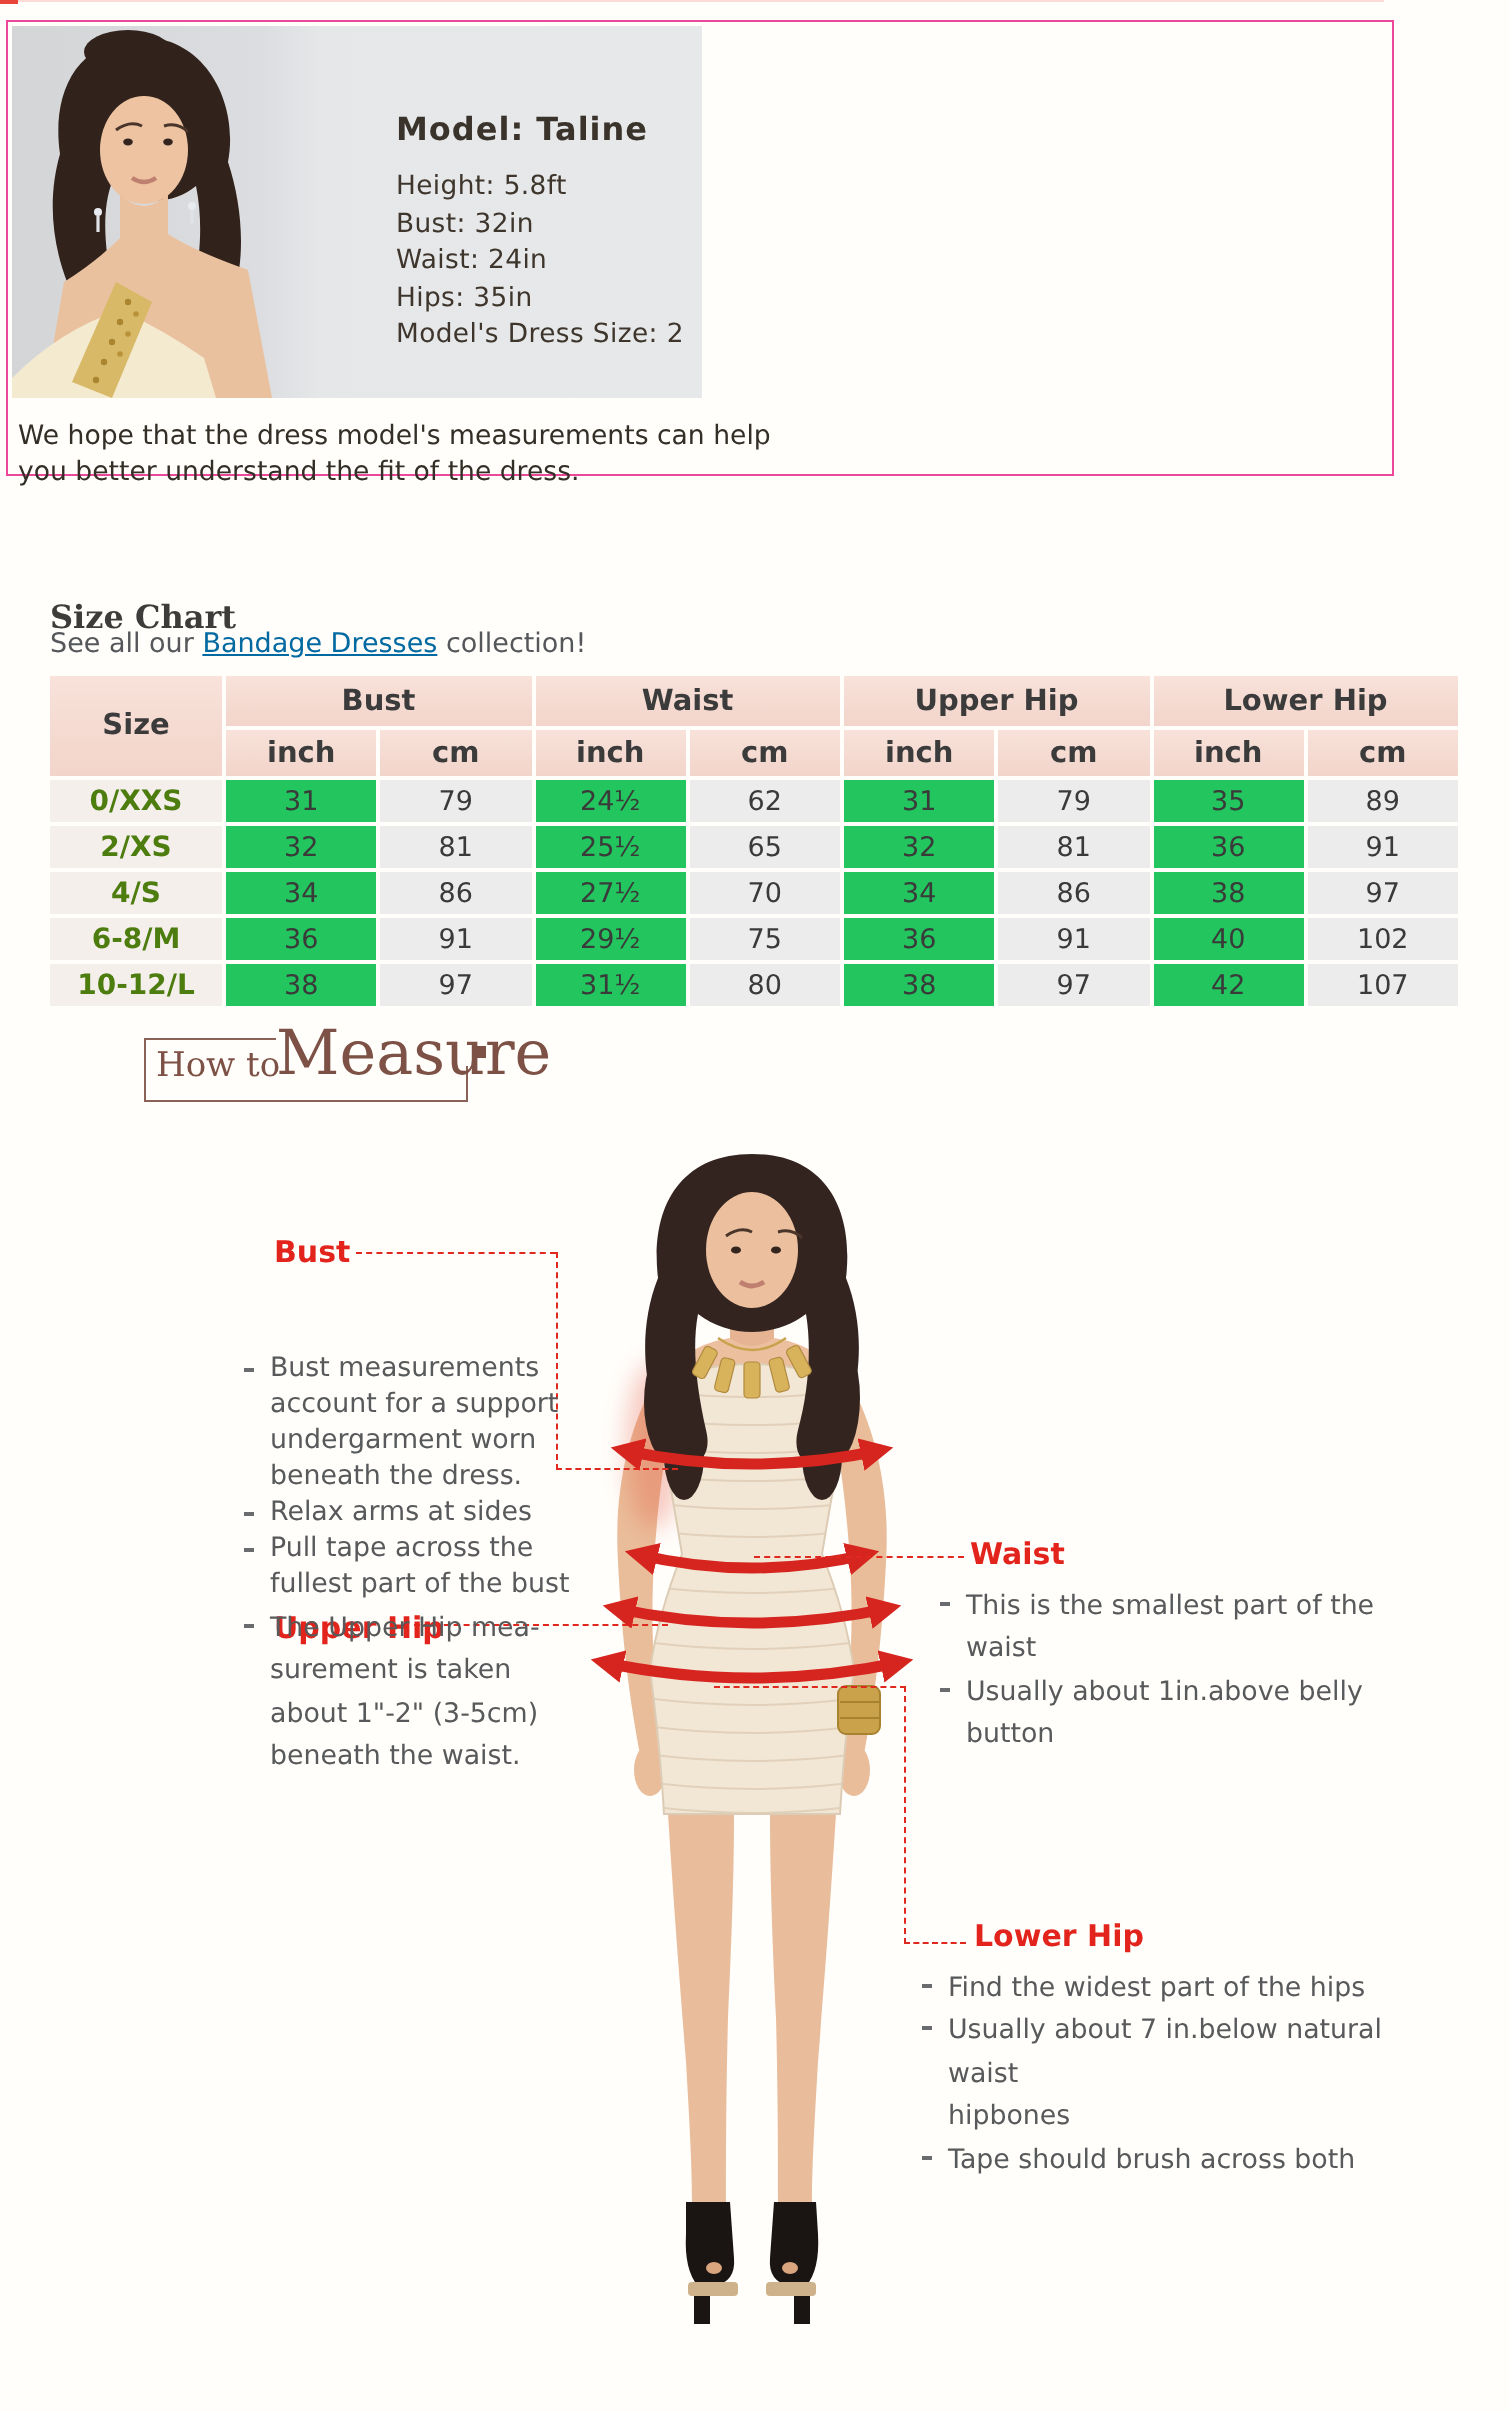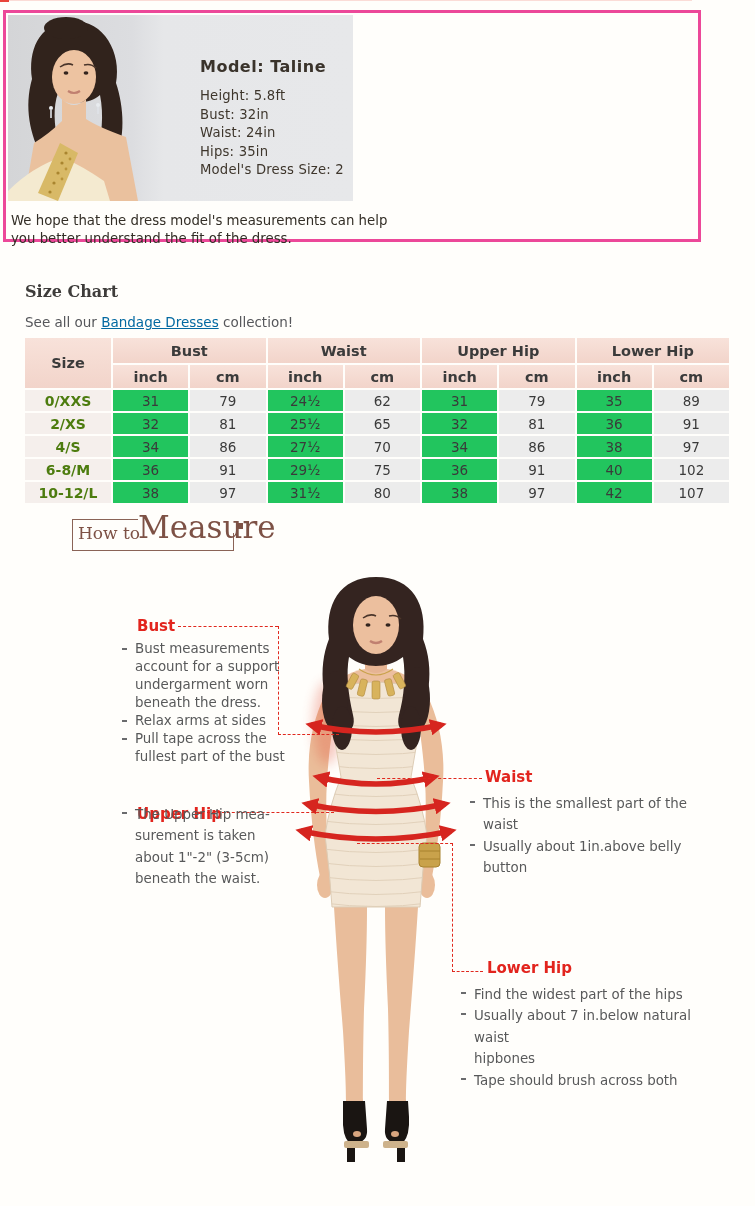--- a/index.html
+++ b/index.html
@@ -2,27 +2,27 @@
 <html><head>
 <meta charset="utf-8">
 <style>
   html,body{margin:0;padding:0;}
   .page{position:relative;width:755px;height:1206px;background:#fffefb;overflow:hidden;
         font-family:"DejaVu Sans","Liberation Sans",sans-serif;}
   
   .top-line{position:absolute;left:0;top:0;width:692px;height:1px;background:rgba(232,68,58,.18);}
   .top-mark{position:absolute;left:0;top:0;width:9px;height:2px;background:#e8443a;}
   
-  .model-box{position:absolute;left:3px;top:10px;width:692px;height:226px;border:3px solid #ec4899;background:#fffefb;}
+  .model-box{position:absolute;left:3px;top:10px;width:692px;height:226px;border:1px solid #ec4899;background:#fffefb;}
   .model-img{position:absolute;left:2px;top:2px;width:345px;height:186px;}
   .mi-title{position:absolute;left:194px;top:44px;font-size:16px;font-weight:bold;color:#3a332b;letter-spacing:.5px;}
   .mi-stats{position:absolute;left:194px;top:74px;font-size:13.2px;line-height:18.6px;color:#3e362c;letter-spacing:.2px;}
   .mi-caption{position:absolute;left:5px;top:199px;font-size:13.3px;line-height:18px;color:#332e26;}
   
-  .sc-heading{position:absolute;left:25px;top:282px;margin:0;font-family:"DejaVu Serif","Liberation Serif",serif;
+  .sc-heading{position:absolute;left:25px;top:299px;margin:0;font-family:"DejaVu Serif","Liberation Serif",serif;
               font-size:16px;font-weight:bold;color:#3e3c3a;}
   .sc-link{position:absolute;left:25px;top:314px;margin:0;font-size:13.5px;color:#56575b;}
   .sc-link a{color:#0369a1;text-decoration:underline;cursor:pointer;}
   
   .size-table{position:absolute;left:23px;top:336px;width:708px;border-collapse:separate;border-spacing:2px;table-layout:fixed;}
   .size-table th,.size-table td{text-align:center;vertical-align:middle;padding:0;}
   .size-table thead th{background:linear-gradient(#f8e2da,#f2d4ca);color:#3b3b3b;font-size:14.5px;height:25px;}
   .size-table thead tr.units th{height:23px;}
   .size-table th.size-h{background:linear-gradient(#f8e2da,#f2d4ca);}
   .size-table tbody th{background:#f5efec;font-size:14px;color:#4d7c0f;height:21px;font-weight:bold;}
@@ -301,21 +301,21 @@
   <div class="dash-h" style="left:178px;top:626px;width:100px;"></div>
   <div class="dash-v" style="left:278px;top:626px;height:109px;"></div>
   <div class="dash-h" style="left:278px;top:734px;width:61px;"></div>
   <div class="dash-h" style="left:207px;top:812px;width:127px;"></div>
   <div class="dash-h" style="left:377px;top:778px;width:105px;"></div>
   <div class="dash-h" style="left:357px;top:843px;width:96px;"></div>
   <div class="dash-v" style="left:452px;top:843px;height:129px;"></div>
   <div class="dash-h" style="left:452px;top:971px;width:31px;"></div>
 
   <div class="ann-label" style="left:137px;top:617px;">Bust</div>
-  <div class="ann-list lh18" style="left:121px;top:640px;">
+  <div class="ann-list lh18" style="left:121px;top:676px;">
       <div class="b-item">
         <div class="b-line"><span class="bm"></span>Bust measurements</div>
         <div class="b-line cont">account for a support</div>
         <div class="b-line cont">undergarment worn</div>
         <div class="b-line cont">beneath the dress.</div>
       </div>
       <div class="b-item">
         <div class="b-line"><span class="bm"></span>Relax arms at sides</div>
       </div>
       <div class="b-item">

